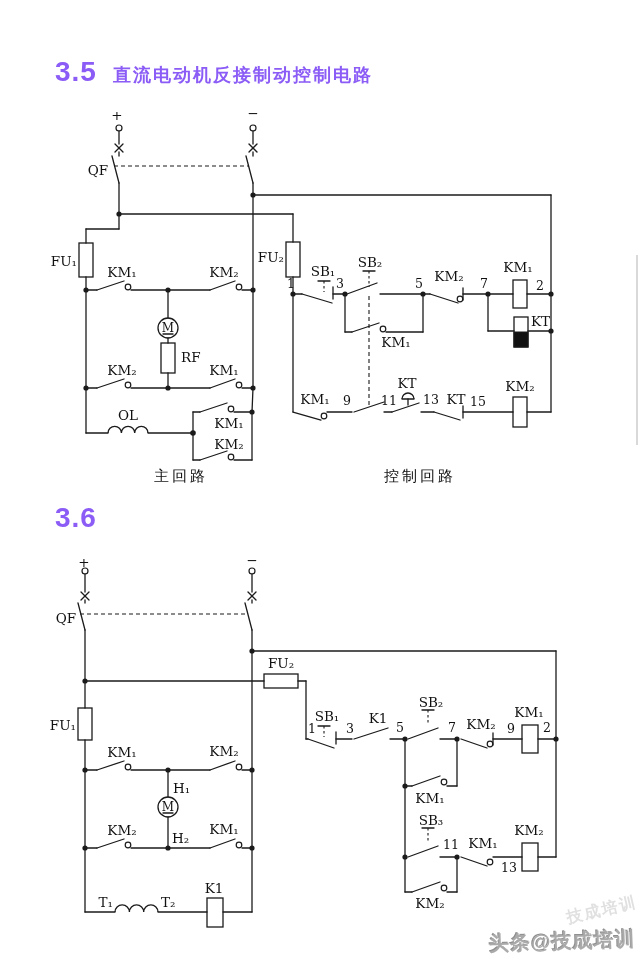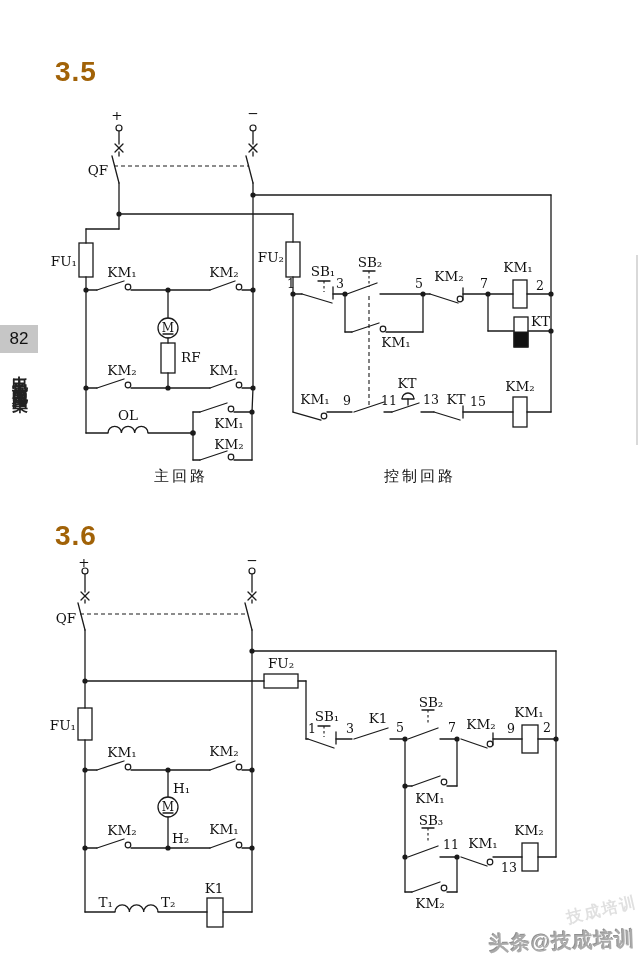--- a/index.html
+++ b/index.html
@@ -1,21 +1,21 @@
 <!DOCTYPE html>
 <html><head>
 <meta charset="utf-8">
 <style>
   html,body{margin:0;padding:0;background:#ffffff;}
   .page{position:relative;width:640px;height:967px;background:#ffffff;overflow:hidden;
         font-family:"Liberation Sans", sans-serif;}
   
-  .header{position:absolute;display:flex;align-items:baseline;gap:16px;color:#a16207;}
+  .header{position:absolute;display:flex;align-items:baseline;gap:16px;color:#8b5cf6;}
   .h35{left:55px;top:56px;}
-  .h36{left:55px;top:520px;text-align:right;}
+  .h36{left:55px;top:502px;text-align:right;}
   .sec-num{font-size:28px;font-weight:bold;letter-spacing:1px;}
   .sec-title{font-size:18px;font-weight:bold;letter-spacing:2px;}
   
   .sidebar{position:absolute;left:0;top:325px;width:40px;}
   .page-num{width:38px;height:28px;background:#c6c6c6;color:#111;font-size:17px;
             text-align:center;line-height:28px;}
   .book-title{margin-top:10px;margin-left:9px;writing-mode:vertical-rl;text-orientation:upright;
               font-size:16px;font-weight:600;letter-spacing:3px;color:#222;}
   
   svg.diagram{position:absolute;left:0;top:0;}
@@ -38,29 +38,26 @@
   .watermark-ghost{position:absolute;right:2px;bottom:46px;font-size:16px;font-weight:bold;
              color:#cccccc;opacity:.6;transform:rotate(-13deg);letter-spacing:2px;}
 </style>
 </head>
 <body>
 
 <div class="page">
 
   <div class="header h35">
     <span class="sec-num">3.5</span>
+    <span class="sec-title">直流电动机反接制动控制电路</span>
   </div>
   <div class="header h36">
     <span class="sec-num">3.6</span>
   </div>
 
-  <div class="sidebar">
-    <div class="page-num">82</div>
-    <div class="book-title">电工常用电路图集</div>
-  </div>
 
   <svg class="diagram" width="640" height="967" viewBox="0 0 640 967">
 
     <g>
 
       <g>
         <circle class="oc" cx="119" cy="128" r="3"></circle>
         <line class="w" x1="119" y1="131" x2="119" y2="144"></line>
         <line class="w" x1="115" y1="144" x2="123" y2="152"></line>
         <line class="w" x1="123" y1="144" x2="115" y2="152"></line>

